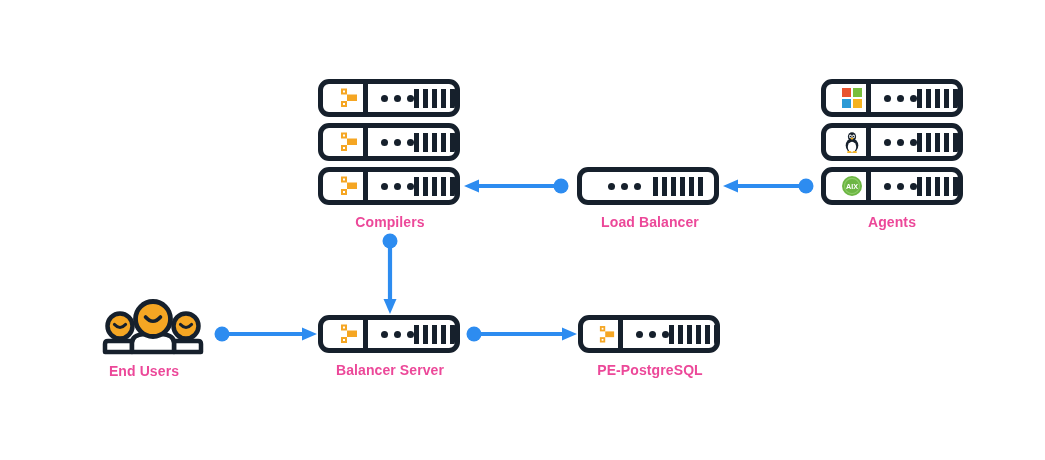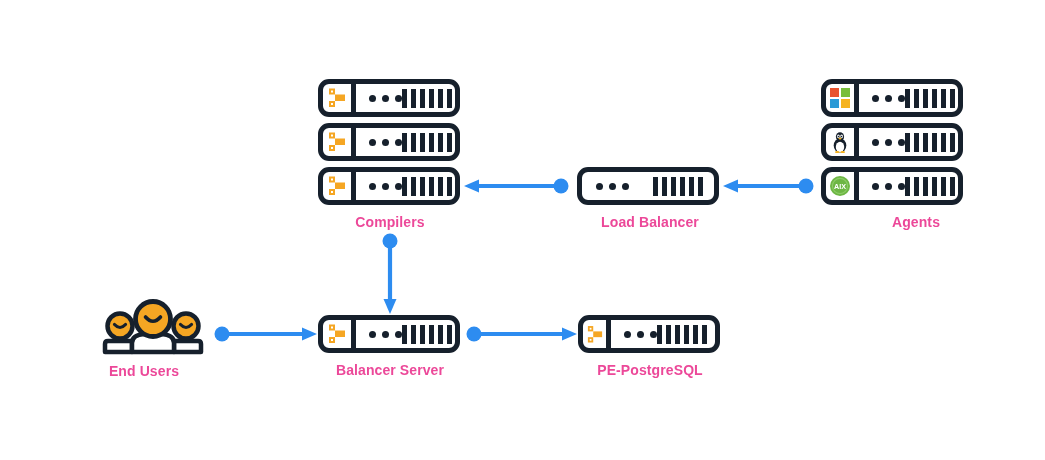--- a/index.html
+++ b/index.html
@@ -25,20 +25,21 @@
   
   .node {
     position: absolute;
     box-sizing: border-box;
     border: 5px solid #16202c;
     border-radius: 11px;
     background: #ffffff;
     display: flex;
     align-items: stretch;
     overflow: hidden;
+    padding-left: 12px;
   }
   .node-icon {
     flex: 0 0 auto;
     border-right: 5px solid #16202c;
     display: flex;
     align-items: center;
     justify-content: center;
     box-sizing: border-box;
   }
   .node-body {
@@ -281,21 +282,21 @@
             <i></i>
             <i></i>
             <i></i>
             <i></i>
             <i></i>
             <i></i>
           </span>
       </div>
     </div>
 
-    <div class="label" style="left:892px; top:214px;margin-left:24px;">Agents</div>
+    <div class="label" style="left:892px; top:214px;">Agents</div>
   </div>
 
   <div class="group">
     <svg width="104" height="56" viewBox="0 0 104 56" style="position:absolute; left:101px; top:299px;">
 
       <path d="M 4 53 L 4 45 Q 4 42 7 42 L 31 42 L 31 53 Z" fill="#ffffff" stroke="#16202c" stroke-width="4.5" stroke-linejoin="round"></path>
       <path d="M 100 53 L 100 45 Q 100 42 97 42 L 73 42 L 73 53 Z" fill="#ffffff" stroke="#16202c" stroke-width="4.5" stroke-linejoin="round"></path>
       <path d="M 31 53 L 31 44 Q 31 36 43 35 L 61 35 Q 73 36 73 44 L 73 53 Z" fill="#ffffff" stroke="#16202c" stroke-width="4.5" stroke-linejoin="round"></path>
 
       <circle cx="19" cy="27" r="12.5" fill="#f5a623" stroke="#16202c" stroke-width="4.5"></circle>

